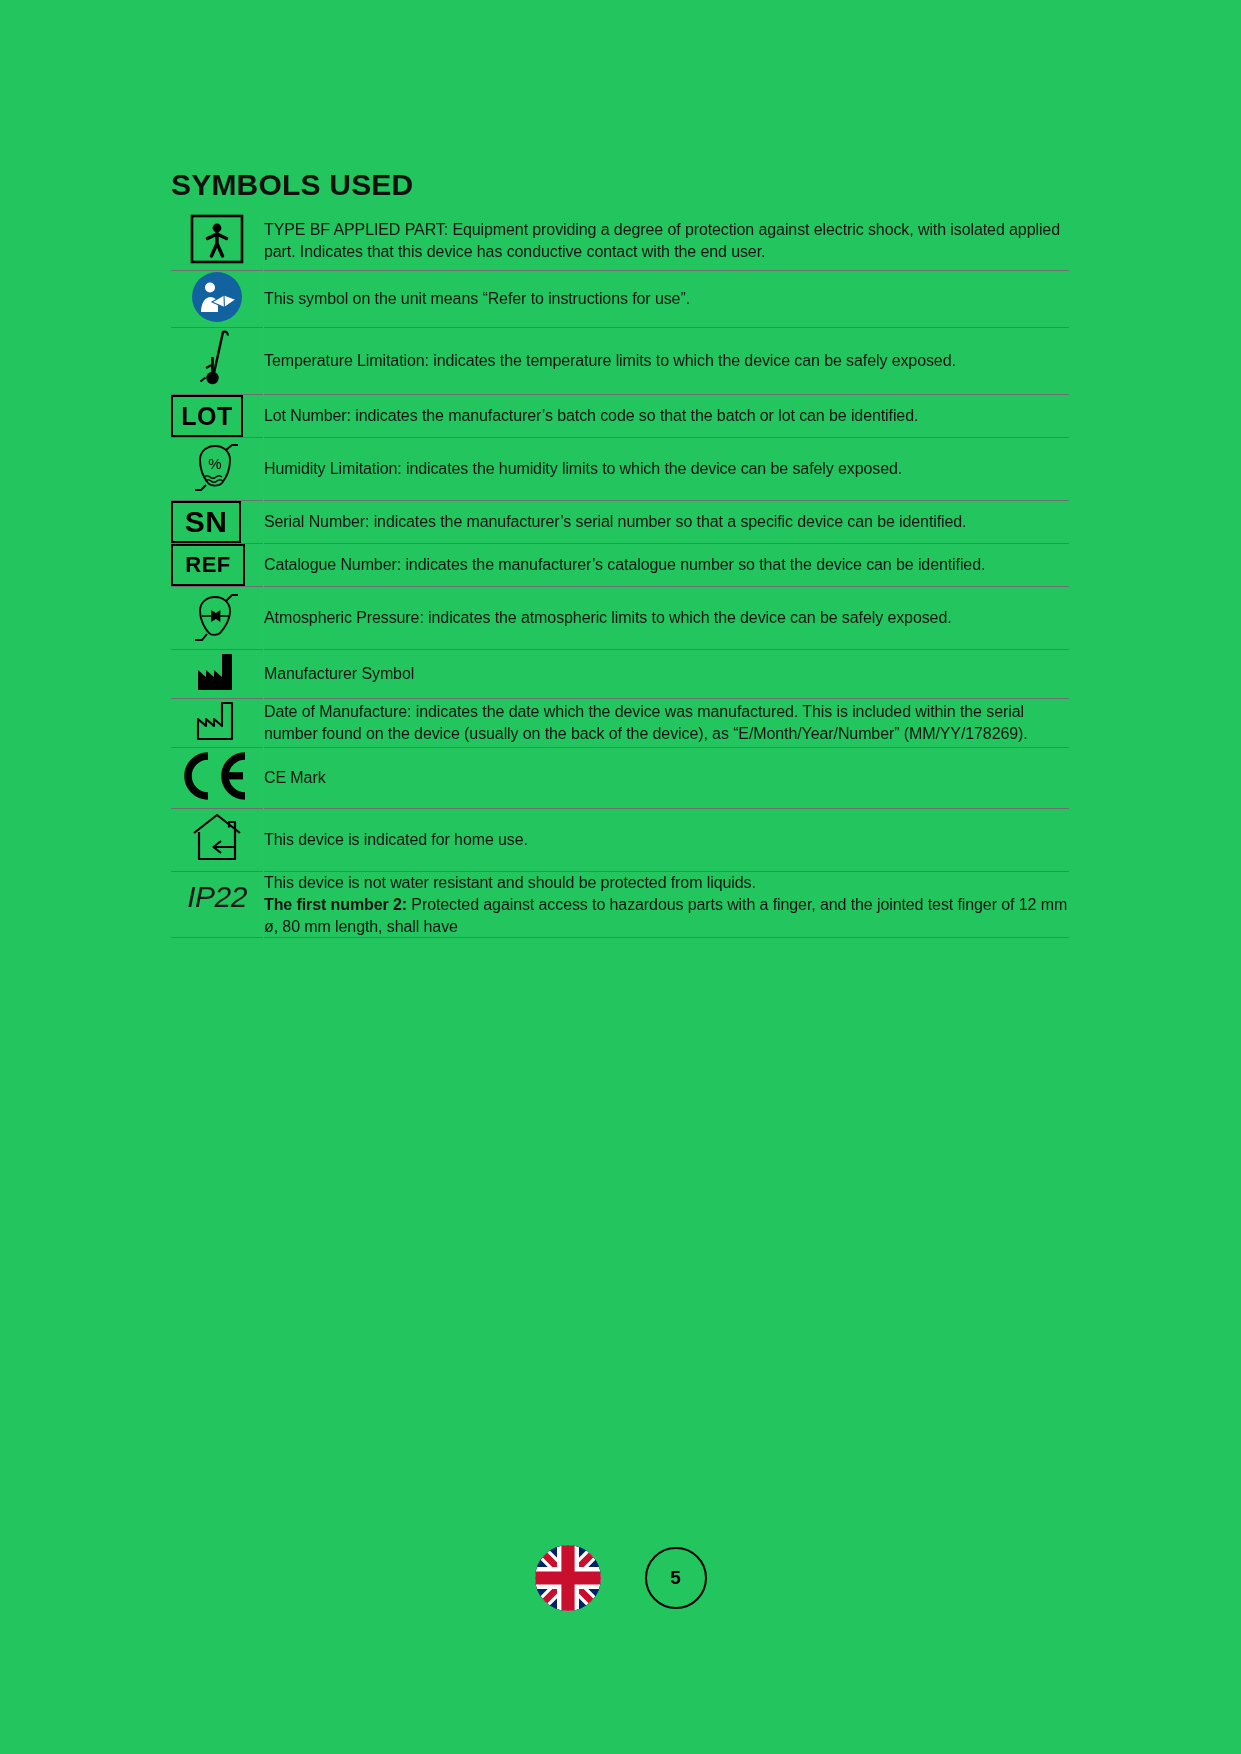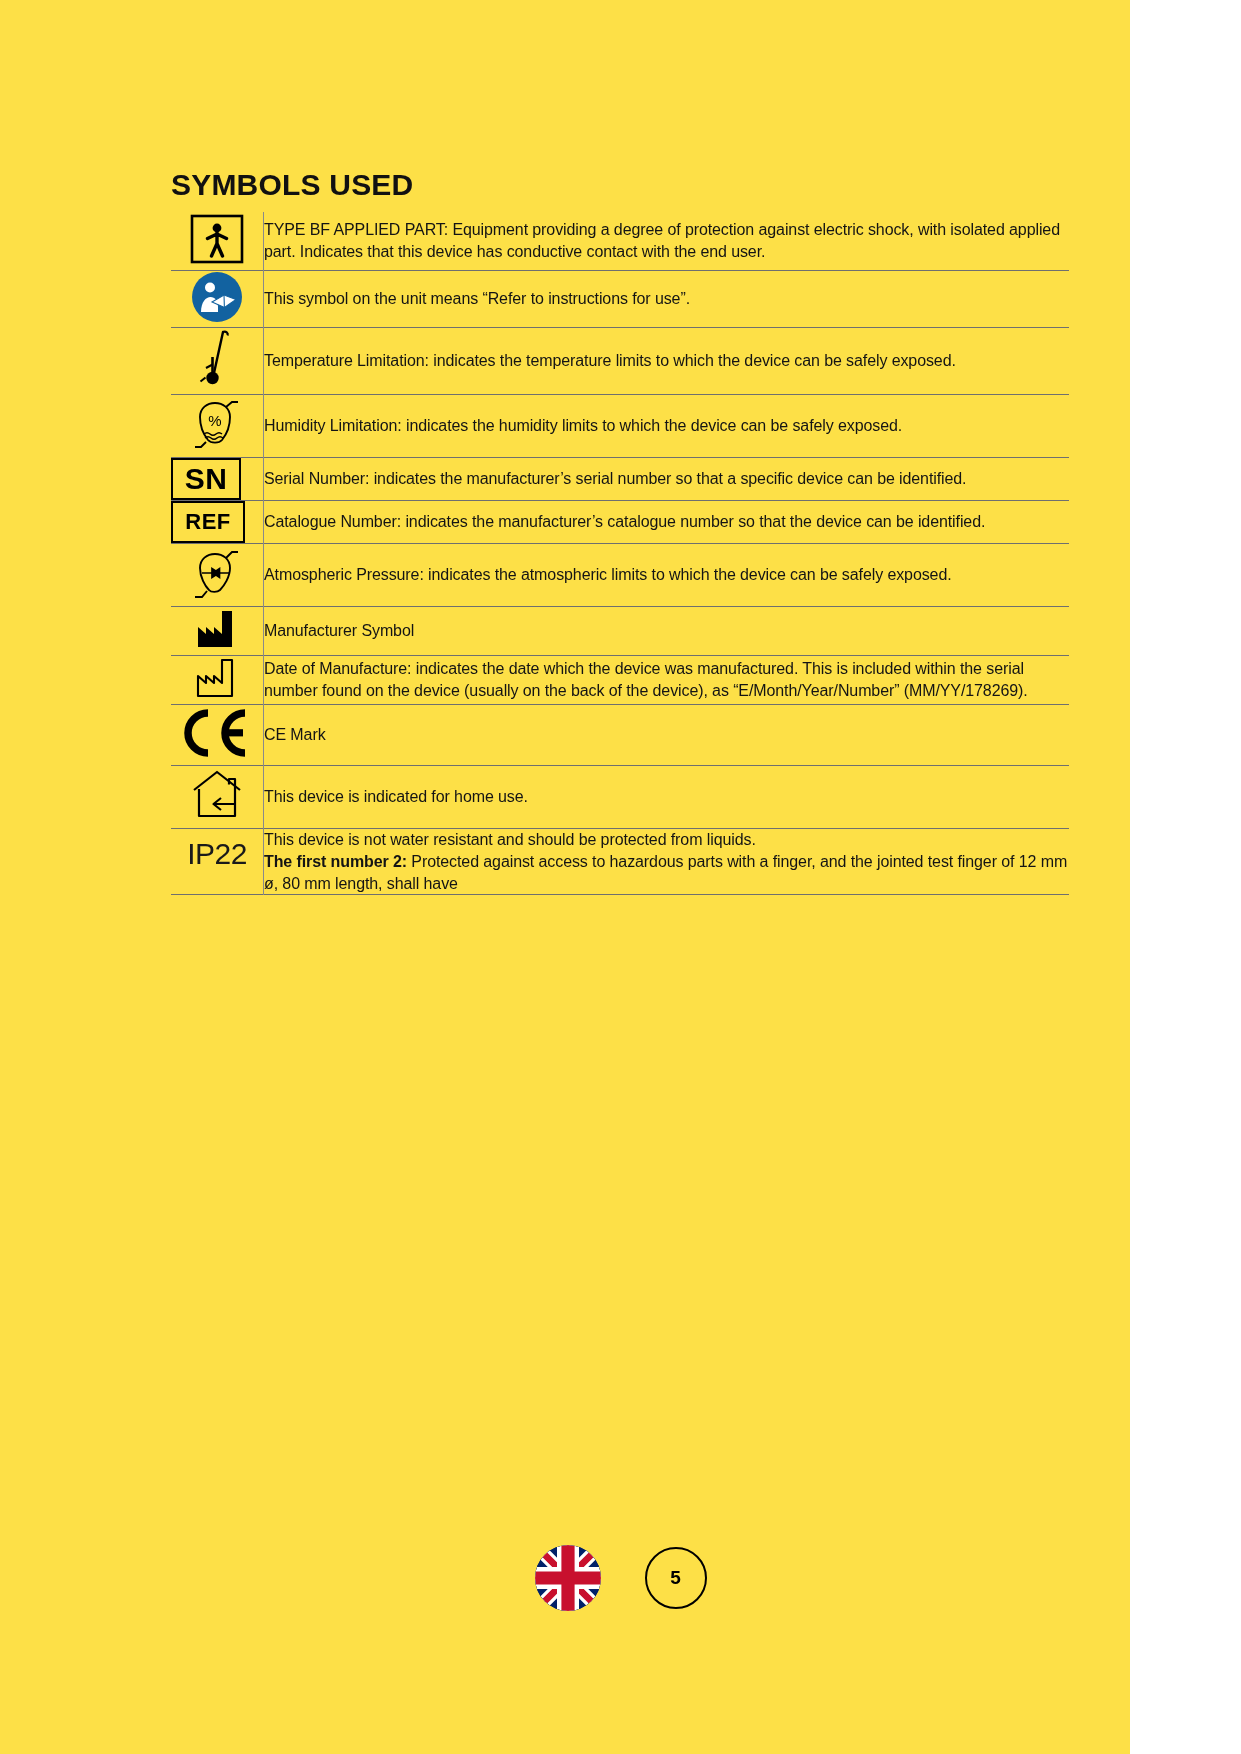--- a/index.html
+++ b/index.html
@@ -11,23 +11,23 @@
     width: 1241px;
     height: 1754px;
     position: relative;
     font-family: "Liberation Sans", sans-serif;
     color: #000000;
     overflow: hidden;
   }
   .page {
     position: absolute;
     left: 0; top: 0;
-    width: 1130px;
+    width: 1241px;
     height: 1754px;
-    background: #fde047;
+    background: #22c55e;
   }
   .page-title {
     position: absolute;
     left: 171px;
     top: 168px;
     font-size: 30px;
     font-weight: bold;
     letter-spacing: 0.2px;
     color: #111;
   }
@@ -167,20 +167,28 @@
               <circle cx="20.5" cy="50" r="6.2" fill="#000"></circle>
               <path d="M20.5 44.5 L20.5 29" stroke="#000" stroke-width="2.6" fill="none"></path>
               <path d="M14 40 L20.5 36.5" stroke="#000" stroke-width="2" fill="none"></path>
               <path d="M13.5 49.5 L8.5 53.5" stroke="#000" stroke-width="2" fill="none"></path>
             </svg>
           </span>
         </td>
         <td class="desc-cell">Temperature Limitation: indicates the temperature limits to which the device can be safely exposed.</td>
       </tr>
 
+      <tr>
+        <td class="sym-cell">
+          <span class="boxed boxed-txt" style="width:72px;height:42px;font-size:25px;">
+            <span>LOT</span>
+          </span>
+        </td>
+        <td class="desc-cell">Lot Number: indicates the manufacturer’s batch code so that the batch or lot can be identified.</td>
+      </tr>
 
       <tr>
         <td class="sym-cell">
           <span class="sym-wrap">
             <svg width="58" height="58" viewBox="0 0 58 58">
               <path d="M12 22 C12 13 19 8 27 8 C35 8 42 13 42 22 C42 33 38 40 34 45 C31 48.5 23 48.5 20 45 C16 40 12 33 12 22 Z" fill="none" stroke="#000" stroke-width="1.9"></path>
               <path d="M38 12 L44 7 L50 7" stroke="#000" stroke-width="1.9" fill="none"></path>
               <path d="M18 47 L13 52 L7 52" stroke="#000" stroke-width="1.9" fill="none"></path>
               <text x="27" y="31" font-size="15" font-family="Liberation Sans, sans-serif" text-anchor="middle" fill="#000">%</text>
               <path d="M16 39 q3 -2.6 6 0 q3 2.6 6 0 q3 -2.6 6 0" fill="none" stroke="#000" stroke-width="1.5"></path>
@@ -268,21 +276,21 @@
               <path d="M6 24 L29 6 L52 24" fill="none" stroke="#000" stroke-width="2.2" stroke-linejoin="round"></path>
               <path d="M11 23 L11 50 L47 50 L47 13 L41 13 L41 18.5" fill="none" stroke="#000" stroke-width="2.2" stroke-linejoin="round"></path>
               <path d="M47 38 L26 38 M33 32 L25.5 38 L33 44" fill="none" stroke="#000" stroke-width="2.2" stroke-linejoin="round"></path>
             </svg>
           </span>
         </td>
         <td class="desc-cell">This device is indicated for home use.</td>
       </tr>
 
       <tr>
-        <td class="sym-cell" style="vertical-align:top;padding-top:10px;">
+        <td class="sym-cell" style="vertical-align:top;padding-top:10px;font-style:italic;">
           <span class="ip-text">IP22</span>
         </td>
         <td class="desc-cell" style="vertical-align:top;">
           <div>This device is not water resistant and should be protected from liquids.</div>
           <div><b>The first number 2:</b><span> Protected against access to hazardous parts with a finger, and the jointed test finger of 12 mm ø, 80 mm length, shall have</span></div>
         </td>
       </tr>
 
     </tbody>
   </table>

